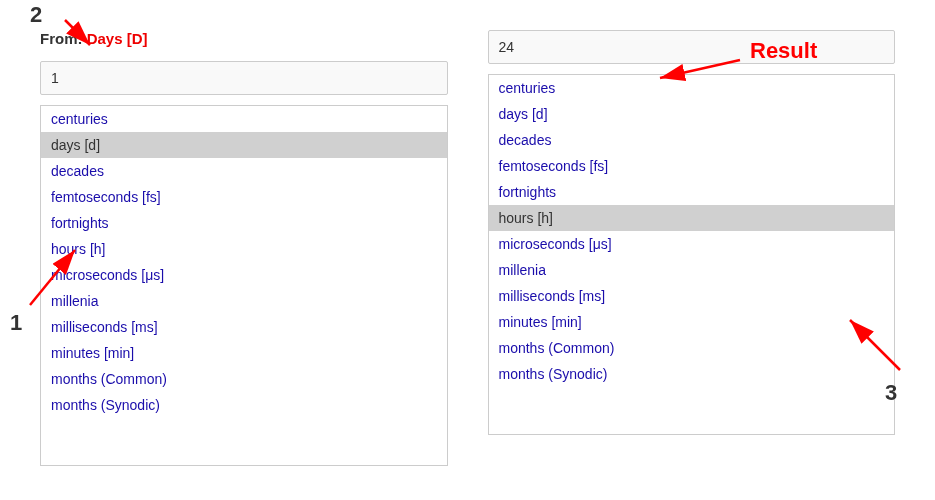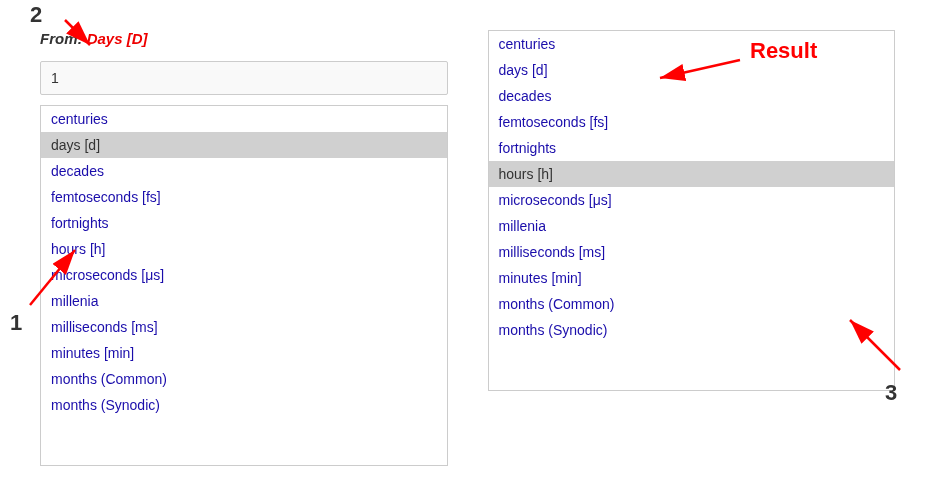--- a/index.html
+++ b/index.html
@@ -25,21 +25,20 @@
       display: flex;
       flex-direction: column;
       gap: 10px;
     }
 
     .panel-header {
       font-size: 15px;
       font-weight: bold;
       color: #333;
       margin-bottom: 4px;
-      font-style: italic;
     }
 
     .panel-header span.label {
       color: #333;
       font-weight: bold;
     }
 
     .panel-header span.value {
       color: #e00;
       font-weight: bold;
@@ -106,20 +105,21 @@
         <div class="list-item">microseconds [μs]</div>
         <div class="list-item">millenia</div>
         <div class="list-item">milliseconds [ms]</div>
         <div class="list-item">minutes [min]</div>
         <div class="list-item">months (Common)</div>
         <div class="list-item">months (Synodic)</div>
       </div>
   </div>
 
   <div class="panel">
+    <input class="input-field" type="text" value="24" style="">
     <div class="list-box" id="right-list">
         <div class="list-item">centuries</div>
         <div class="list-item">days [d]</div>
         <div class="list-item">decades</div>
         <div class="list-item">femtoseconds [fs]</div>
         <div class="list-item">fortnights</div>
         <div class="list-item selected">hours [h]</div>
         <div class="list-item">microseconds [μs]</div>
         <div class="list-item">millenia</div>
         <div class="list-item">milliseconds [ms]</div>

